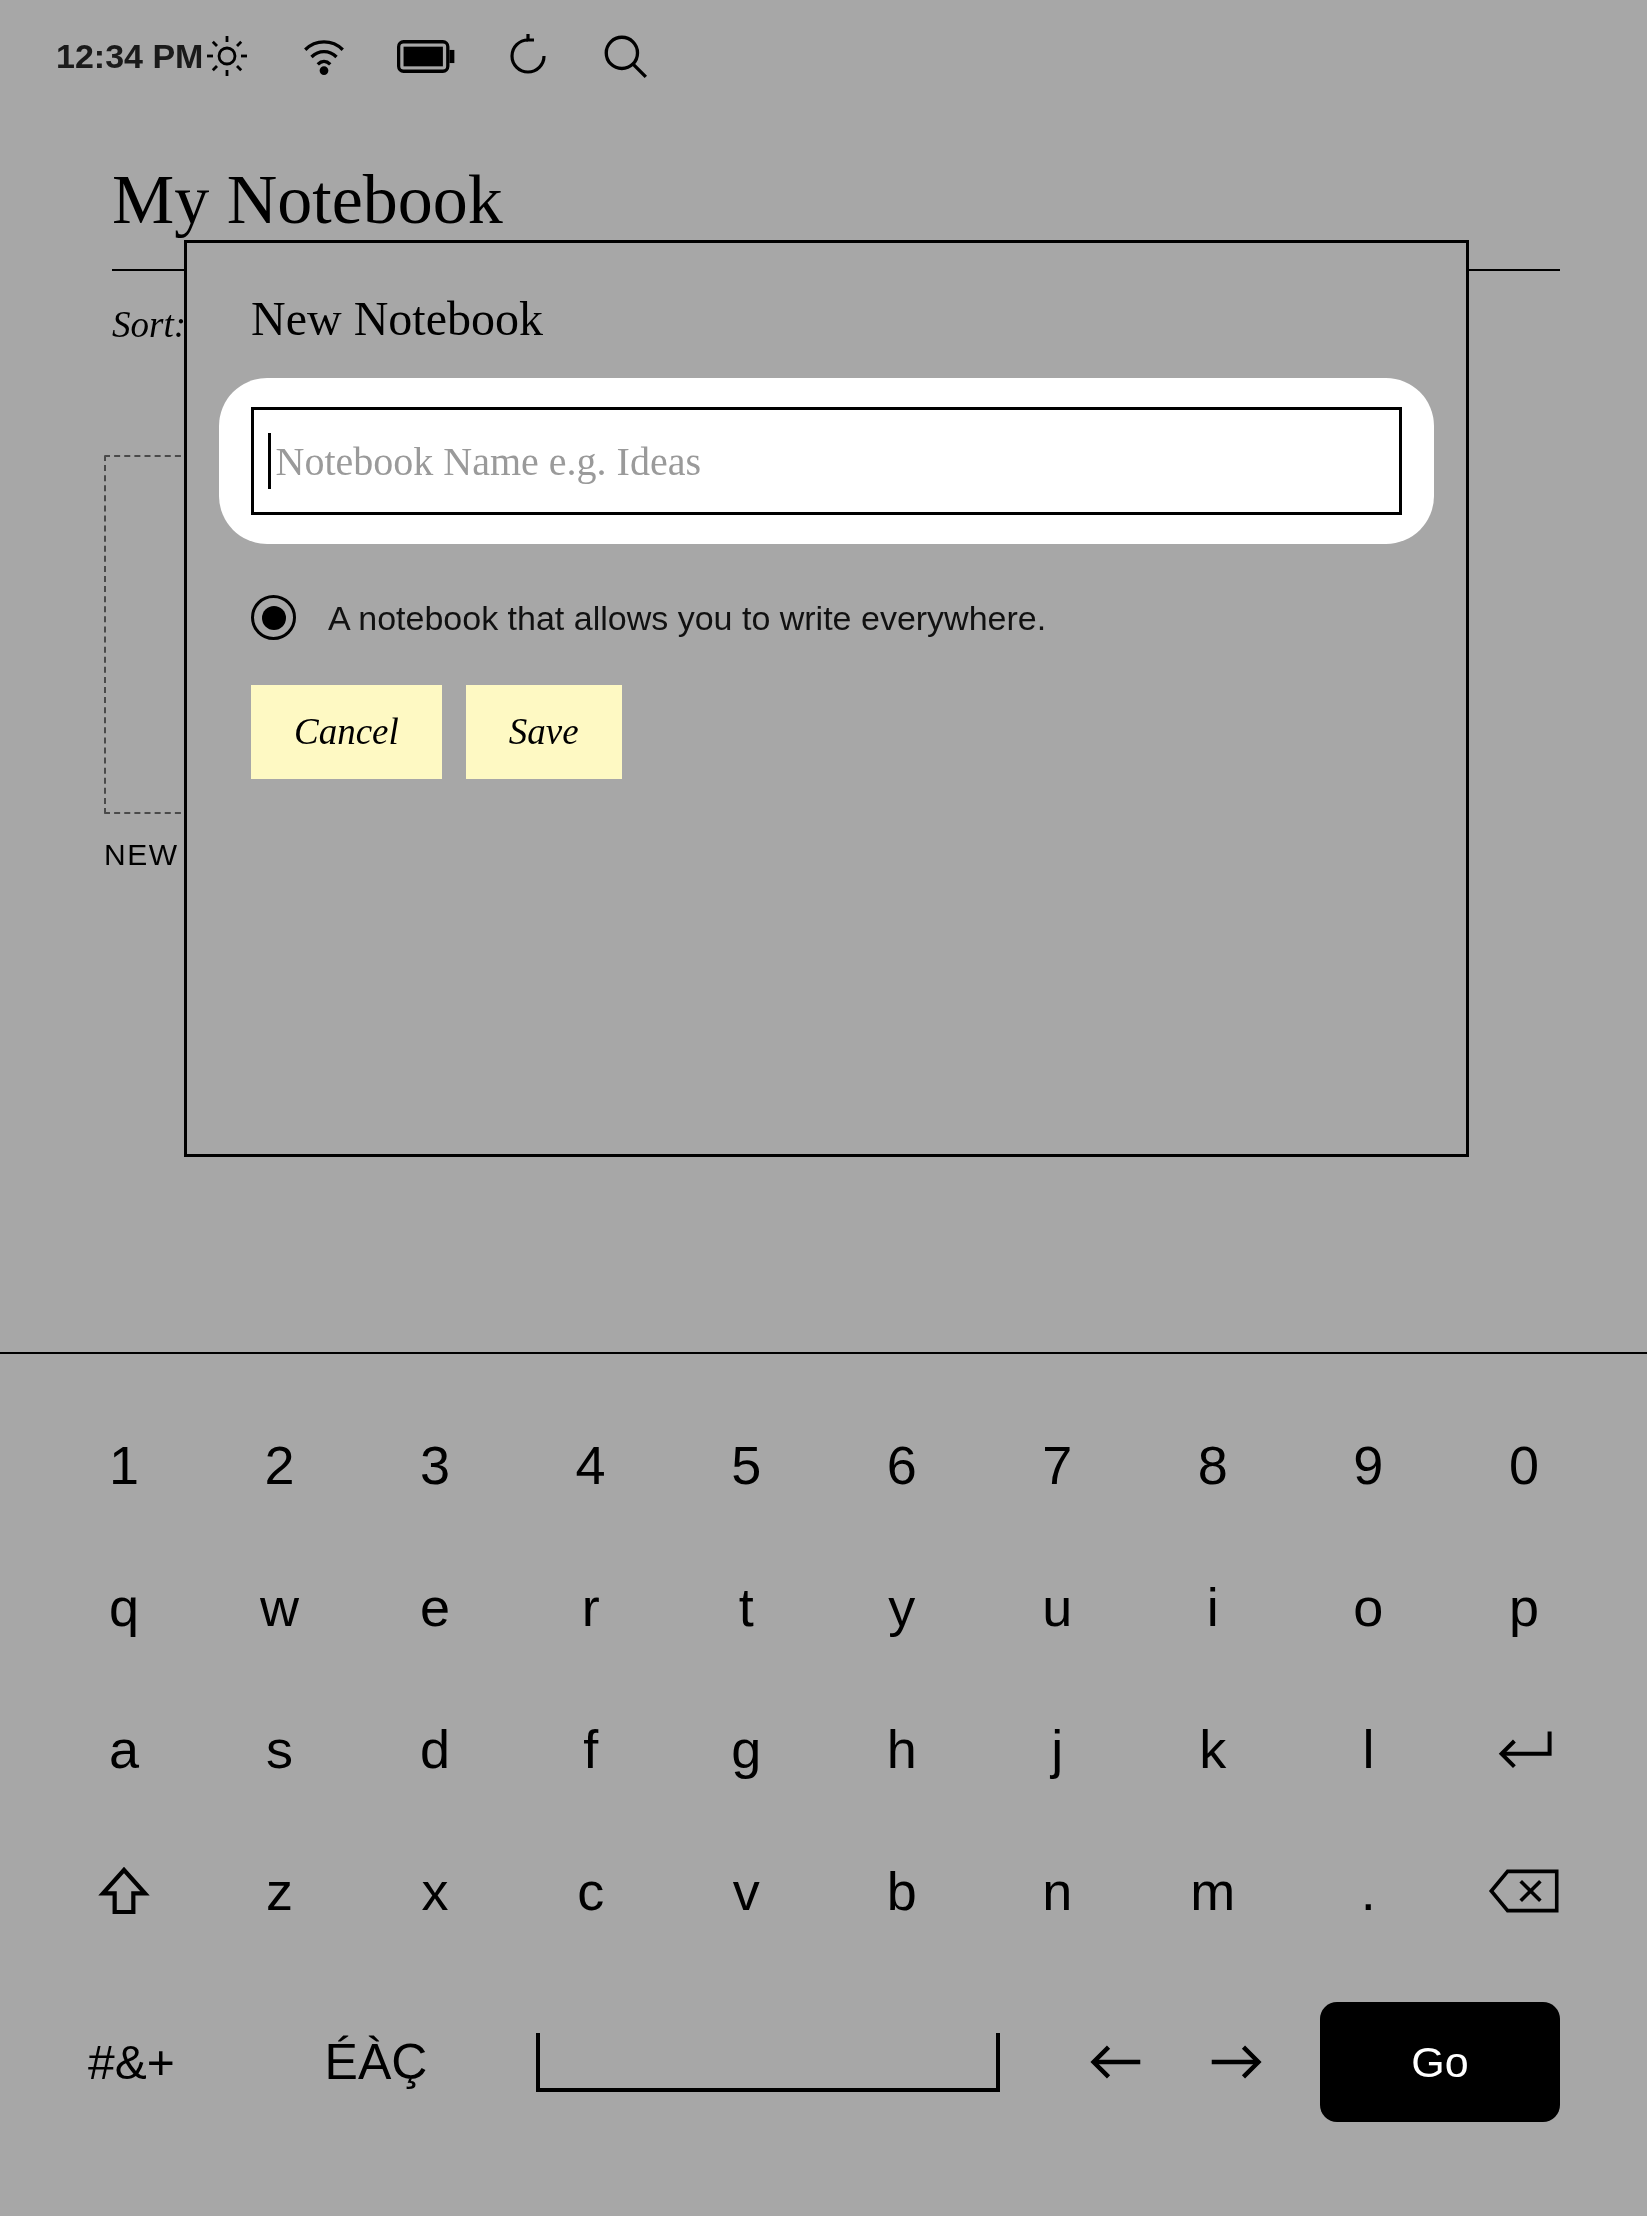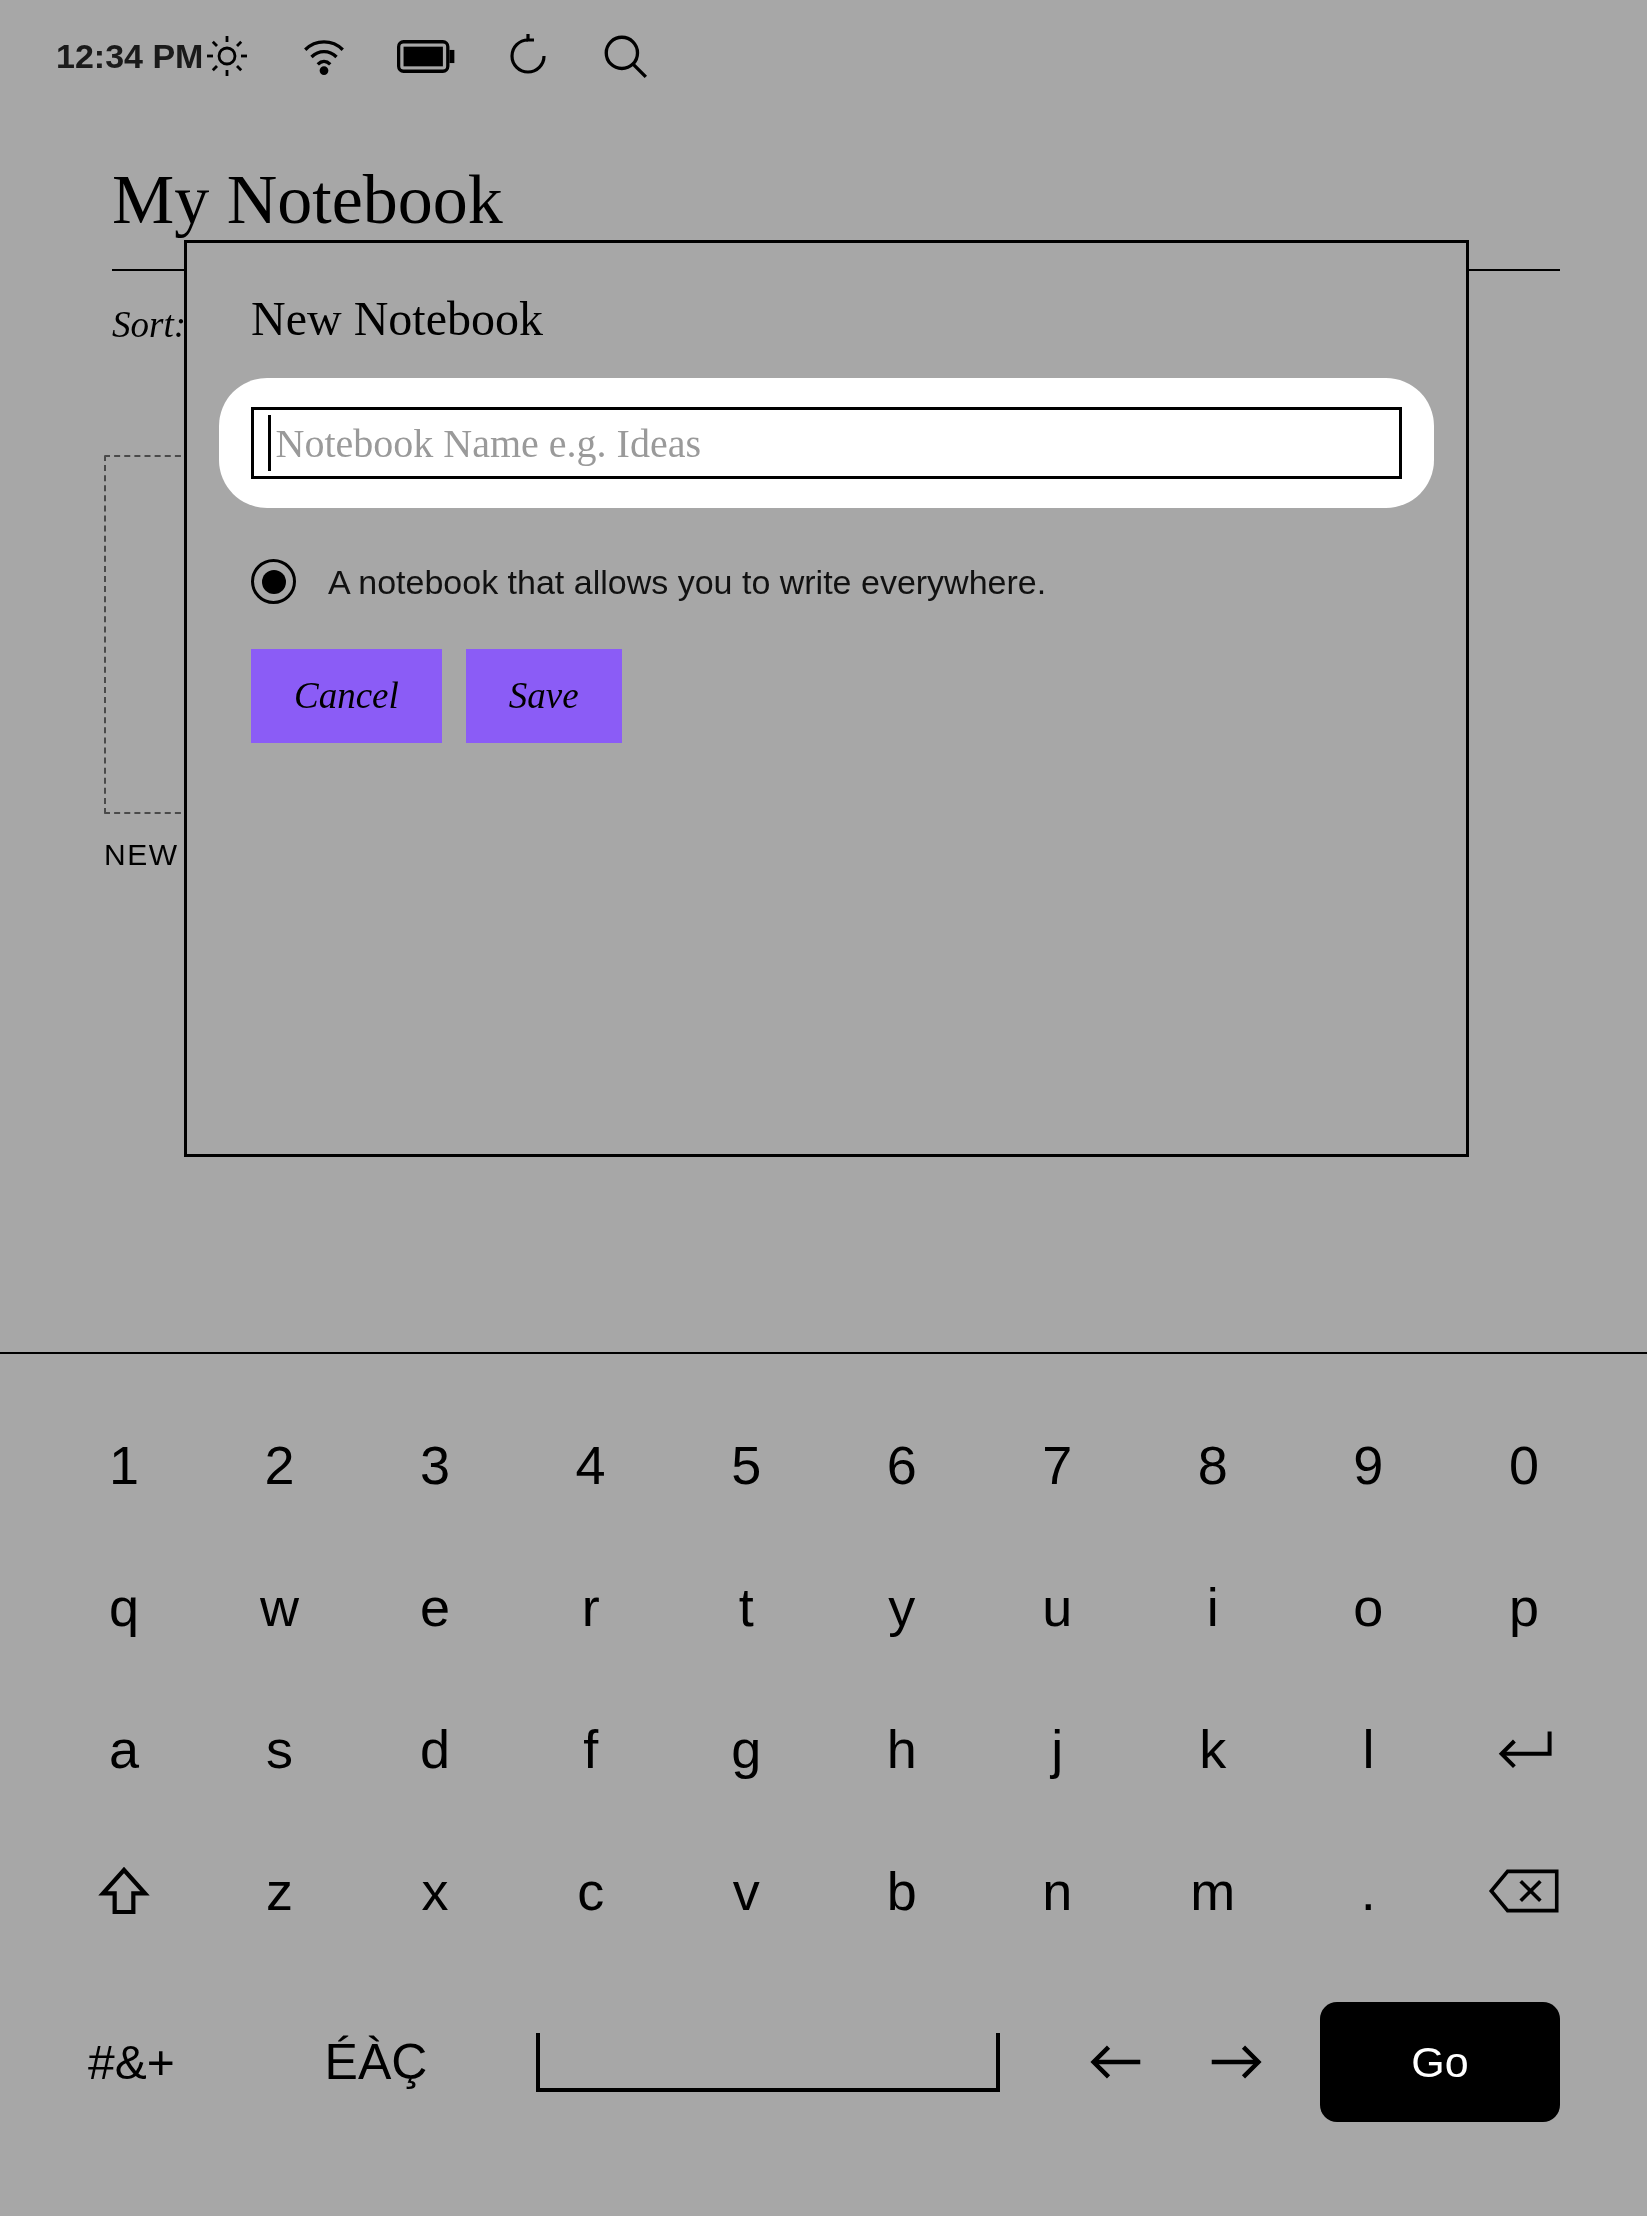--- a/index.html
+++ b/index.html
@@ -97,21 +97,21 @@
   }
   .input-halo {
     margin: 32px 32px 0 32px;
     background: #fff;
     border-radius: 48px;
     padding: 29px 32px;
   }
   .input-frame {
     border: 3.2px solid #000;
     background: #fff;
-    height: 72px;
+    height: 108px;
     display: flex;
     align-items: center;
     padding: 0 14.4px;
   }
   .input-caret {
     width: 2.4px;
     height: 56px;
     background: #000;
     margin-right: 4.8px;
   }
@@ -160,21 +160,21 @@
     color: #111;
     max-width: 1038px;
   }
 
   .dialog-buttons {
     display: flex;
     gap: 24px;
     margin: 32px 0 0 64px;
   }
   .dlg-btn {
-    background: #8b5cf6;
+    background: #fef9c3;
     font-family: Georgia, serif;
     font-style: italic;
     font-size: 37px;
     padding: 25.5px 43px;
     border: none;
     color: #000;
   }
 
   
   .keyboard {

